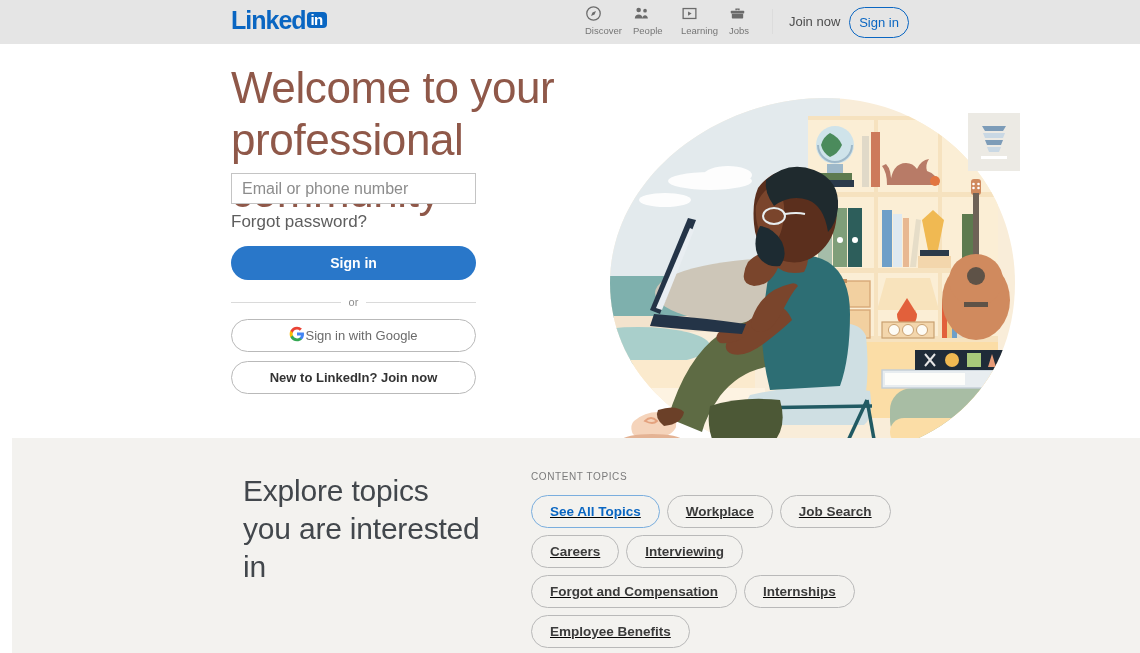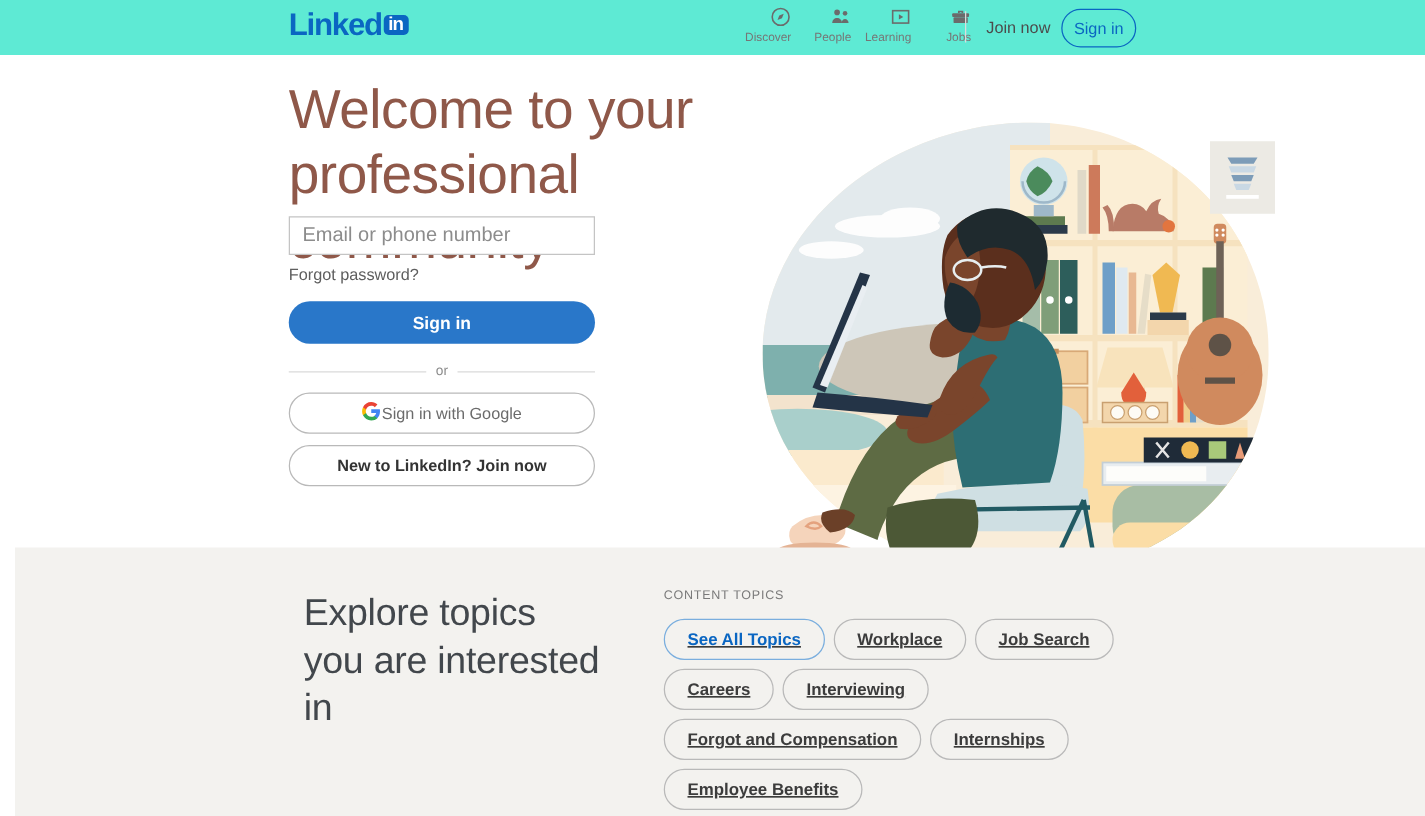--- a/index.html
+++ b/index.html
@@ -7,21 +7,21 @@
     width: 1140px; height: 653px;
     background: #ffffff;
     font-family: "Liberation Sans", sans-serif;
     overflow: hidden;
   }
   .page { position: relative; width: 1140px; height: 653px; background:#fff; }
 
   
   .header {
     position: absolute; top: 0; left: 0; width: 1140px; height: 44px;
-    background: #5eead4;
+    background: #e5e5e5;
   }
   .logo {
     position: absolute; left: 231px; top: 9px;
     display: flex; align-items: center; height: 22px;
   }
   .logo-word {
     font-size: 25px; font-weight: 700; color: #0a66c2;
     letter-spacing: -1.0px; line-height: 22px;
     font-family: "Liberation Sans", sans-serif;
   }
@@ -29,21 +29,21 @@
     width: 20px; height: 16px; background: #0a66c2; border-radius: 4px;
     margin-left: 1px; display: flex; align-items: center; justify-content: center;
   }
   .logo-box span {
     color: #fff; font-size: 15px; font-weight: 700; line-height: 20px;
     letter-spacing: -0.6px;
   }
 
   .nav { position: absolute; left: 585px; top: 4px; display: flex; align-items: flex-start; }
   .nav-item {
-    width: 48px; display: flex; flex-direction: column; align-items: flex-end;
+    width: 48px; display: flex; flex-direction: column; align-items: flex-start;
     cursor: pointer; text-decoration: none;
   }
   .nav-icon { height: 19px; display: flex; align-items: center; justify-content: center; }
   .nav-label { font-size: 9.5px; color: #767676; margin-top: 2px; line-height: 11px; }
 
   .nav-divider {
     position: absolute; left: 772px; top: 9px; width: 1px; height: 25px;
     background: #dcdcdc;
   }
   .join-now {
@@ -77,21 +77,21 @@
     font-size: 16px; color: #333; padding: 0 10px; width: 100%; height: 100%;
     font-family: "Liberation Sans", sans-serif;
   }
   .field input::placeholder { color: #8c8c8c; }
   .show-btn {
     position: absolute; right: 9px; top: 0; height: 31px; line-height: 31px;
     font-size: 12px; color: #5e5e5e; cursor: pointer; background: transparent; border: none;
     font-family: "Liberation Sans", sans-serif;
   }
   .forgot {
-    display: block; margin-top: 8px; font-size: 13px; color: #5e5e5e;
+    display: block; margin-top: 8px; font-size: 17px; color: #5e5e5e;
     text-decoration: none; cursor: pointer;
   }
   .primary-btn {
     margin-top: 14px; width: 245px; height: 34px; border-radius: 20px;
     background: #2977c9; color: #fff; border: none; font-size: 14px; font-weight: 600;
     cursor: pointer; display: flex; align-items: center; justify-content: center;
     font-family: "Liberation Sans", sans-serif;
   }
   .or-row {
     margin-top: 16px; width: 245px; display: flex; align-items: center; gap: 8px;

